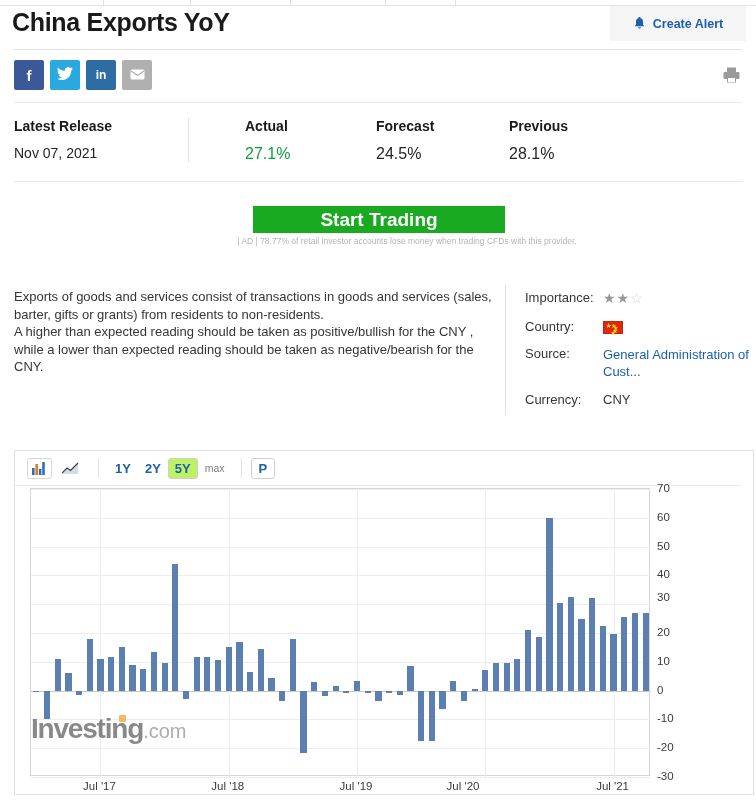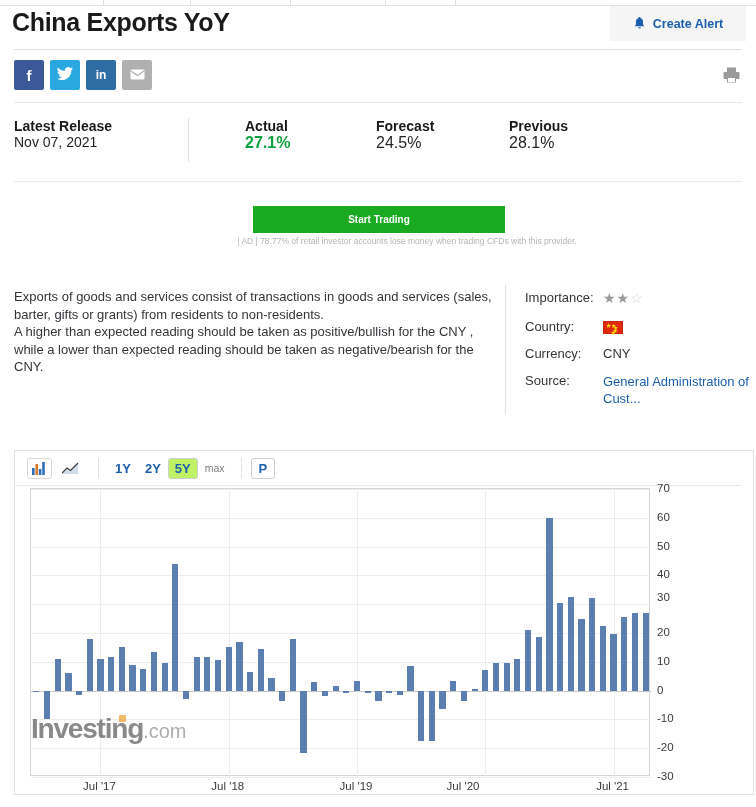--- a/index.html
+++ b/index.html
@@ -64,36 +64,36 @@
   }
   .hr-under-social {
     position: absolute; left: 14px; top: 102px; width: 728px; height: 1px;
     background: #e8e8e8;
   }
 
   
   .stats { position: absolute; left: 0; top: 112px; width: 756px; height: 62px; }
   .stat-col { position: absolute; top: 6px; }
   .stat-head { font-size: 14px; font-weight: bold; color: #1a1a1a; }
-  .stat-val  { font-size: 16px; color: #232526; }
-  .stat-val.green { color: #0e9f3c; font-weight: bold; }
+  .stat-val  { font-size: 16px; color: #232526; margin-top: 11px; }
+  .stat-val.green { color: #0e9f3c; font-weight: normal; }
   .stat-val.date  { font-size: 14px; }
   .stat-sep {
     position: absolute; left: 188px; top: 6px; width: 1px; height: 44px;
     background: #e0e0e0;
   }
   .hr-under-stats {
     position: absolute; left: 14px; top: 181px; width: 728px; height: 1px;
     background: #e8e8e8;
   }
 
   
   .cta-btn {
     position: absolute; left: 253px; top: 206px; width: 252px; height: 27px;
-    background: #1aaa22; color: #fff; font-size: 10px; font-weight: bold;
+    background: #1aaa22; color: #fff; font-size: 19px; font-weight: bold;
     display: flex; align-items: center; justify-content: center; cursor: pointer;
   }
   .cta-note {
     position: absolute; left: 207px; top: 236px; width: 400px;
     font-size: 8.5px; color: #b4b4b4; text-align: center;
   }
 
   
   .desc {
     position: absolute; left: 14px; top: 288px; width: 480px;
@@ -276,26 +276,26 @@
     <span class="info-lbl">Country:</span>
     <span class="flag">
       <span class="st" style="left:1.5px;top:1px;font-size:7px">★</span>
       <span class="st" style="left:7px;top:0.5px">★</span>
       <span class="st" style="left:9px;top:3px">★</span>
       <span class="st" style="left:8.5px;top:5.5px">★</span>
       <span class="st" style="left:6.5px;top:7.5px">★</span>
     </span>
   </div>
   <div class="info-row">
+    <span class="info-lbl">Source:</span>
+    <span class="info-val link">General Administration of Cust...</span>
+  </div>
+  <div class="info-row">
     <span class="info-lbl">Currency:</span>
     <span class="info-val">CNY</span>
-  </div>
-  <div class="info-row">
-    <span class="info-lbl">Source:</span>
-    <span class="info-val link">General Administration of Cust...</span>
   </div>
 </div>
 
 <div class="chart-panel">
   <div class="chart-toolbar">
     <div class="tb-icon">
       <svg width="15" height="13" viewBox="0 0 15 13">
         <rect x="0" y="6" width="2.6" height="7" fill="#2f6fb5"></rect>
         <rect x="3.4" y="2" width="2.6" height="11" fill="#e07b2a"></rect>
         <rect x="6.8" y="7" width="2.6" height="6" fill="#2f6fb5"></rect>

